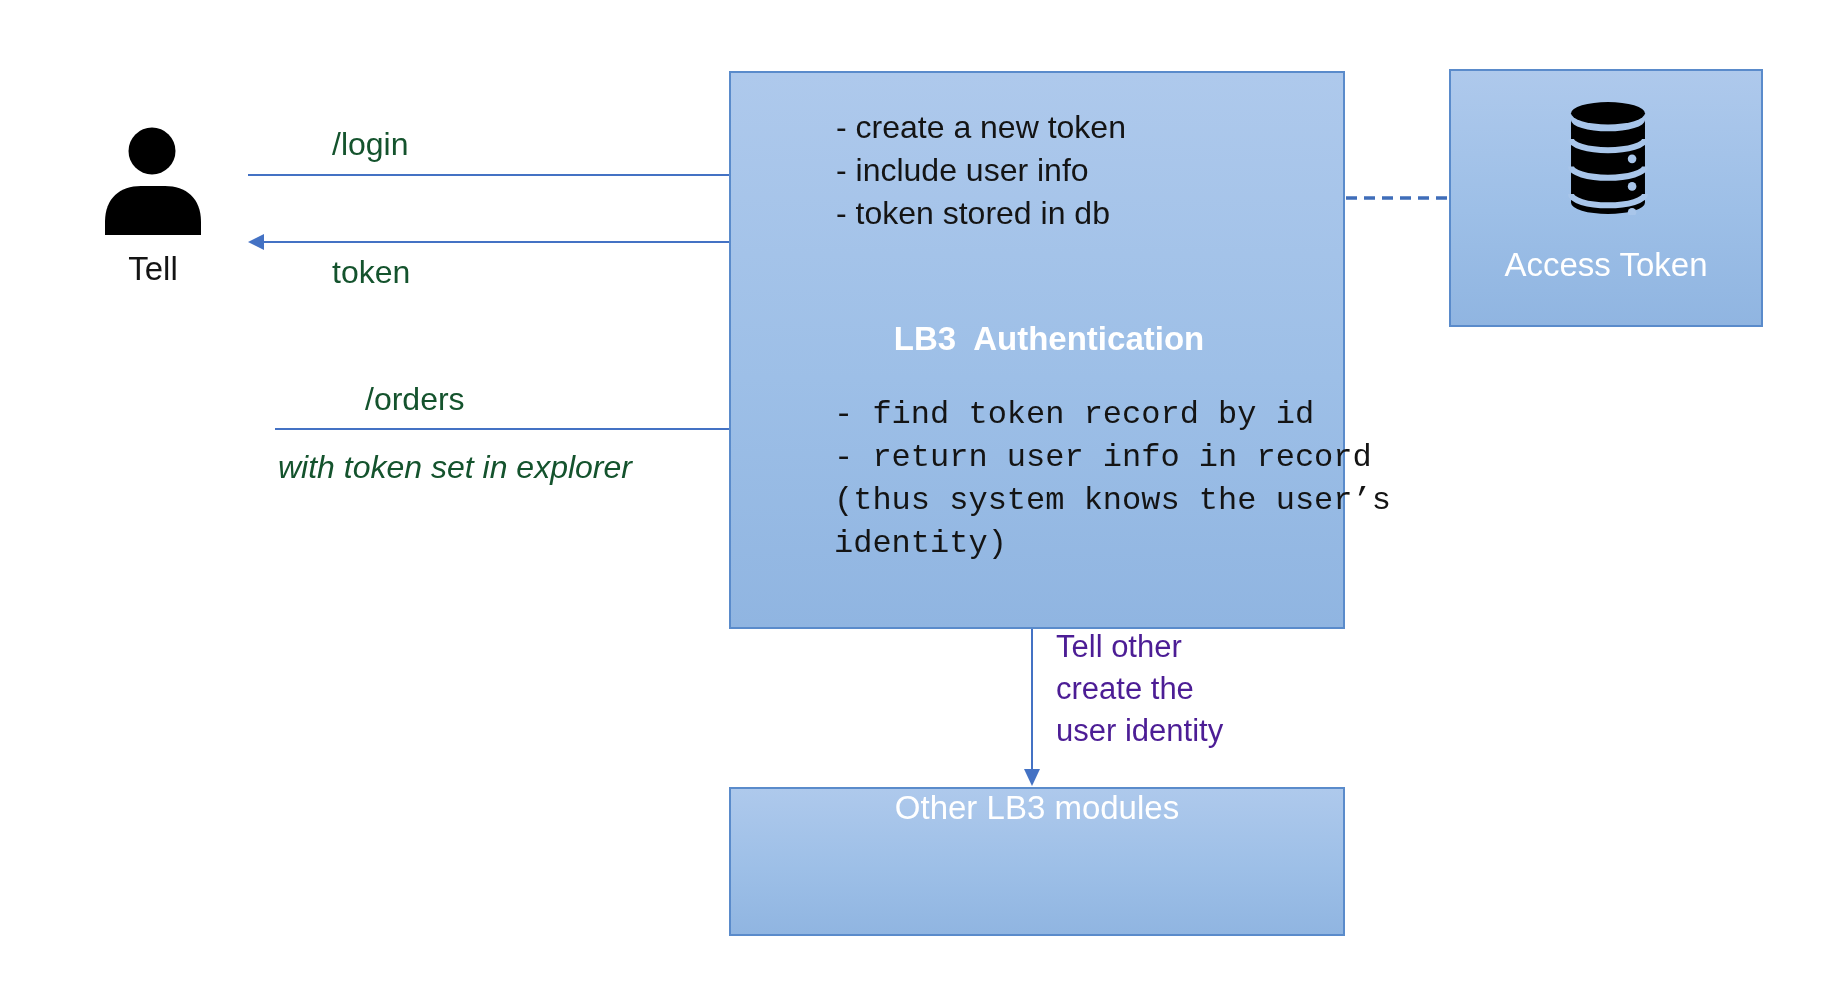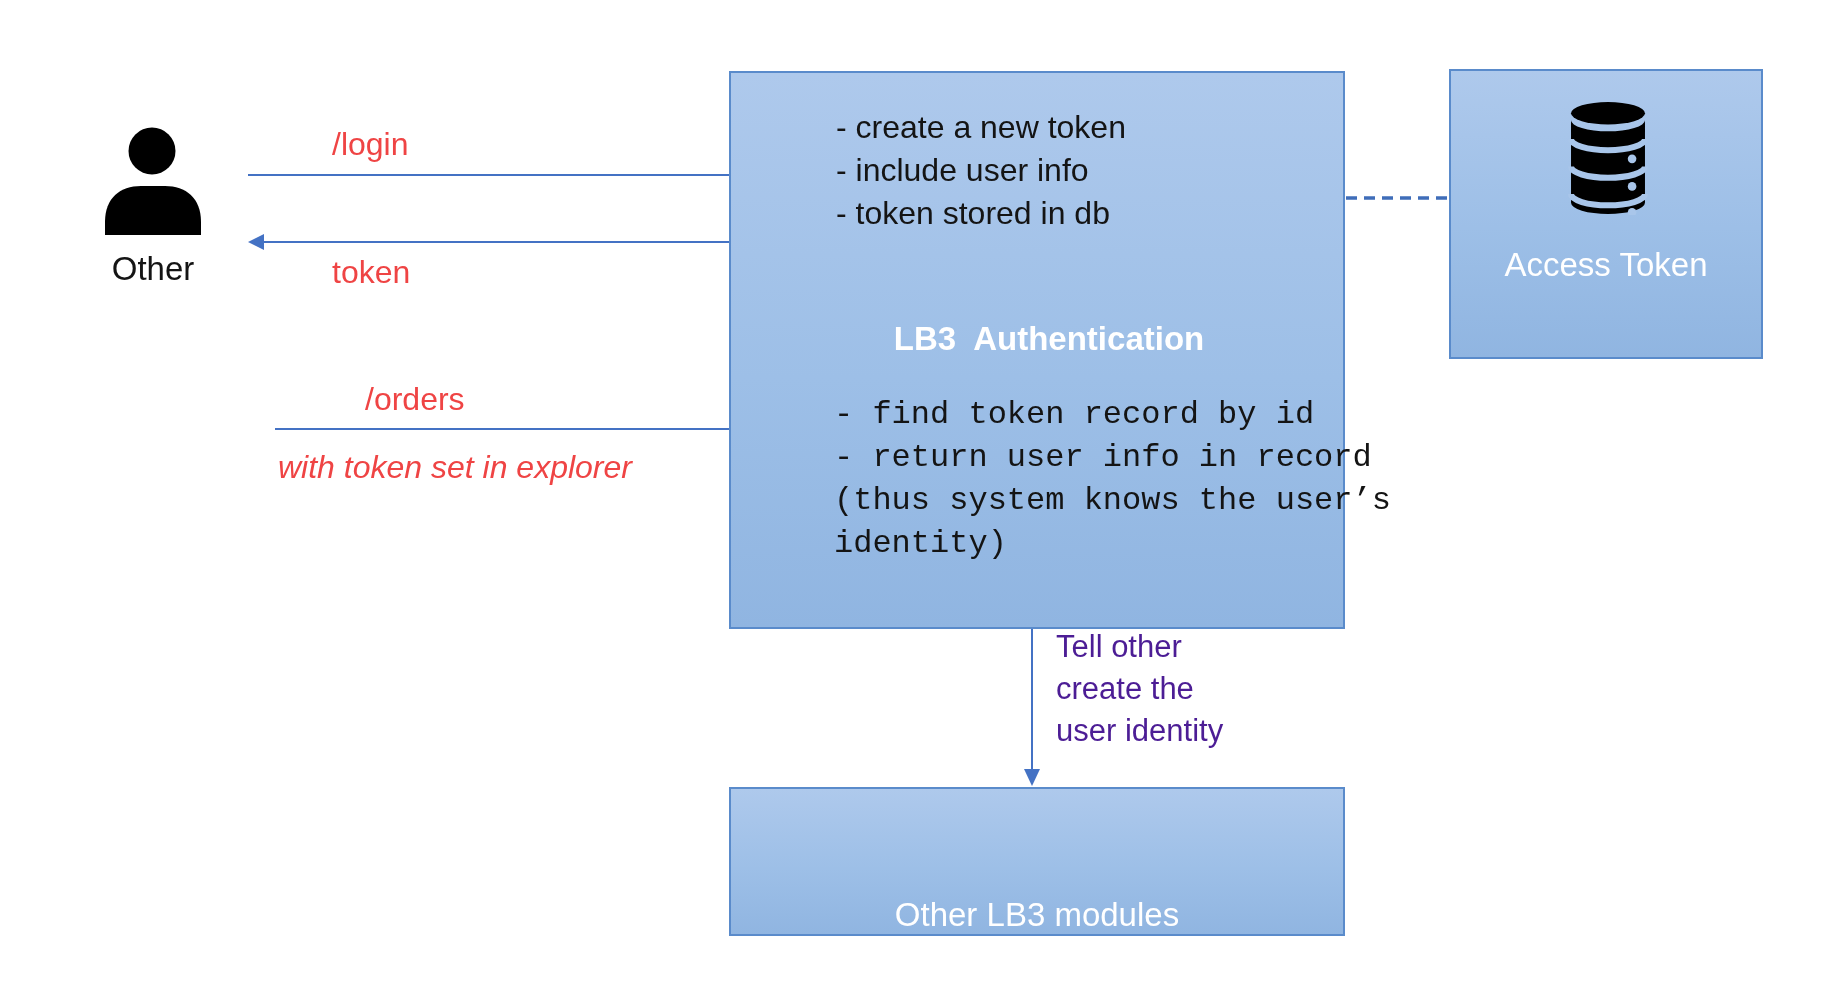--- a/index.html
+++ b/index.html
@@ -38,21 +38,21 @@
     font-size: 33px;
     white-space: pre;
     text-align: center;
     width: 100%;
   }
 
   
   .lbl {
     position: absolute;
     font-size: 32px;
-    color: #ef4444;
+    color: #14532d;
     white-space: nowrap;
   }
   .italic { font-style: italic; }
 
   .bullets {
     position: absolute;
     font-size: 32px;
     line-height: 43px;
     color: #141414;
     white-space: nowrap;
@@ -73,21 +73,21 @@
     left: 97px;
     top: 250px;
     width: 112px;
     text-align: center;
     font-size: 33px;
     color: #141414;
   }
 
   .modules-box {
     display: flex;
-    align-items: flex-end;
+    align-items: flex-start;
     justify-content: center;
   }
 </style>
 </head>
 <body>
 
 <div class="canvas">
 
   <svg class="connectors">
 
@@ -113,21 +113,21 @@
 
     <g>
       <line x1="1346" y1="198" x2="1449" y2="198" stroke="#3f6db9" stroke-width="3.5" stroke-dasharray="11 7"></line>
     </g>
   </svg>
 
   <svg class="abs" style="left:102px; top:122px;" width="102" height="116" viewBox="0 0 102 116">
     <circle cx="50" cy="29" r="23.5" fill="#000000"></circle>
     <path d="M3,113 v-13 c0,-24 15,-36 36,-36 h24 c21,0 36,12 36,36 v13 z" fill="#000000"></path>
   </svg>
-  <div class="user-label">Other</div>
+  <div class="user-label">Tell</div>
 
   <div class="lbl" style="left:332px; top:126px;">/login</div>
   <div class="lbl" style="left:332px; top:254px;">token</div>
   <div class="lbl" style="left:365px; top:381px;">/orders</div>
   <div class="lbl italic" style="left:278px; top:449px;">with token set in explorer</div>
 
   <div class="blue-box" style="left:729px; top:71px; width:616px; height:558px;">
     <div class="bullets" style="left:105px; top:33px;">
       <div>- create a new token</div>
       <div>- include user info</div>
@@ -135,21 +135,21 @@
     </div>
     <div class="box-title abs" style="left:12px; top:247px;font-weight:bold;">LB3  Authentication</div>
     <div class="bullets" style="left:103px; top:320px;font-family:Liberation Mono, monospace;">
       <div>- find token record by id</div>
       <div>- return user info in record</div>
       <div>(thus system knows the user’s</div>
       <div>identity)</div>
     </div>
   </div>
 
-  <div class="blue-box" style="left:1449px; top:69px; width:314px; height:290px;">
+  <div class="blue-box" style="left:1449px; top:69px; width:314px; height:258px;">
     <svg class="abs" style="left:114px; top:30px;" width="86" height="114" viewBox="0 0 100 132">
       <ellipse cx="50" cy="14" rx="43" ry="13" fill="#000000"></ellipse>
       <path d="M7,22 a43,13 0 0 0 86,0 v96 a43,13 0 0 1 -86,0 z" fill="#000000"></path>
       <path d="M7,44 a43,13 0 0 0 86,0" stroke="#a9c6ea" stroke-width="7" fill="none"></path>
       <path d="M7,76 a43,13 0 0 0 86,0" stroke="#a9c6ea" stroke-width="7" fill="none"></path>
       <path d="M7,108 a43,13 0 0 0 86,0" stroke="#a9c6ea" stroke-width="7" fill="none"></path>
       <circle cx="78" cy="67" r="5" fill="#a9c6ea"></circle>
       <circle cx="78" cy="99" r="5" fill="#a9c6ea"></circle>
       <circle cx="78" cy="129" r="5" fill="#a9c6ea"></circle>
     </svg>

